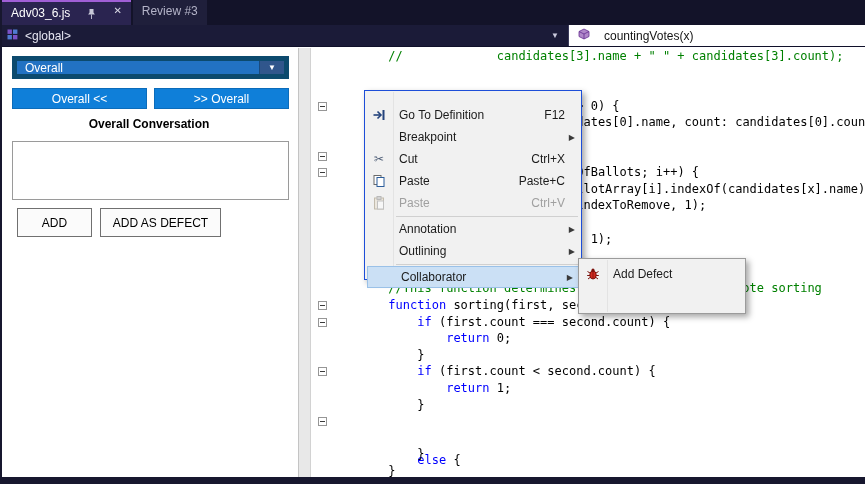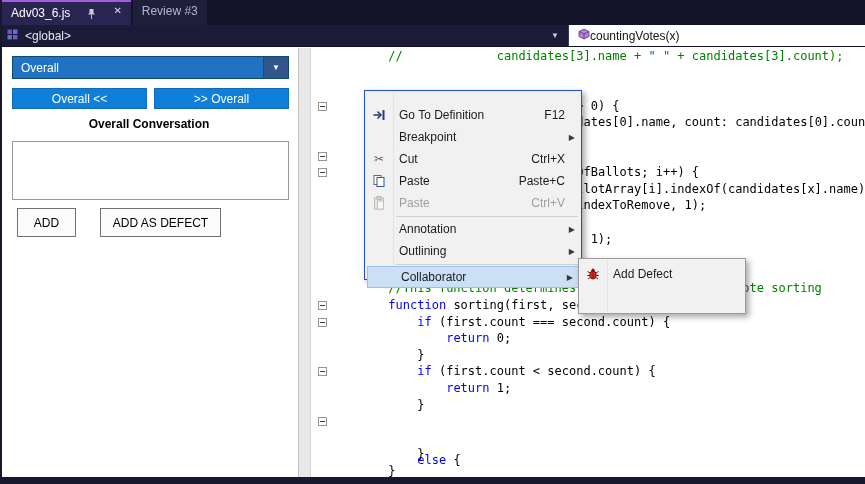--- a/index.html
+++ b/index.html
@@ -12,34 +12,34 @@
   .tab{display:flex;gap:17px;padding:4px 9px;font-size:12px;cursor:default;white-space:nowrap}
   .tab.active{background:#2a2450;border-top:2px solid #a05fd6;color:#fff;margin-left:2px}
   .tab.inactive{background:#1f1f3b;color:#b4b4c8;margin-left:2px}
   .tab .x{font-size:10px;color:#d8d8e4;line-height:1}
   .tab .pin{display:flex;align-items:center}
 
   
   .navbar{position:absolute;top:25px;left:0;width:100%;height:22px;display:flex;background:#1b1b38;border-bottom:1px solid #10102a}
   .nav-left{width:568px;position:relative;display:flex;align-items:center;gap:7px;padding-left:7px;color:#e6e6f2;font-size:12px}
   .nav-caret{position:absolute;right:9px;top:6px;font-size:8px;color:#c9c9dc}
-  .nav-right{flex:1;background:#fff;border-left:1px solid #3a3a5a;display:flex;align-items:center;gap:0;padding-left:9px;font-size:12px;color:#141414}
+  .nav-right{flex:1;background:#fff;border-left:1px solid #3a3a5a;display:flex;align-items:center;gap:14px;padding-left:9px;font-size:12px;color:#141414}
 
   
   .sidebar{position:absolute;top:48px;left:0;width:298px;bottom:7px;background:#fff}
   .splitter{position:absolute;top:48px;left:298px;width:13px;bottom:7px;background:#e8e8e8;border-left:1px solid #c4c4c4;border-right:1px solid #d2d2d2}
-  .ov-dd{position:absolute;left:12px;top:8px;width:277px;height:23px;background:#2272c3;border:1px solid #0c4a6e;display:flex;align-items:center;color:#fff;font-size:12px;padding-left:8px}
+  .ov-dd{position:absolute;left:12px;top:8px;width:277px;height:23px;background:#2272c3;border:5px solid #0c4a6e;display:flex;align-items:center;color:#fff;font-size:12px;padding-left:8px}
   .ov-dd .seg{position:absolute;right:0;top:0;bottom:0;width:25px;background:#30568c;border-left:1px solid #1a4a7e;display:flex;align-items:center;justify-content:center;color:#fff;font-size:8px}
   .ov-btn{position:absolute;top:40px;height:21px;background:#0f7fd9;color:#fff;font-size:12px;display:flex;align-items:center;justify-content:center;border:1px solid #0c6cba;cursor:default}
   .ov-btn.prev{left:12px;width:135px}
   .ov-btn.next{left:154px;width:135px}
   .sb-head{position:absolute;top:69px;left:0;width:298px;text-align:center;font-size:12px;font-weight:bold;color:#000}
   .sb-ta{position:absolute;left:12px;top:93px;width:277px;height:59px;border:1px solid #9a9a9a;resize:none;background:#fff;font:12px "Liberation Sans",sans-serif;outline:none}
   .sb-btn{position:absolute;top:160px;height:29px;background:#fbfbfb;border:1px solid #707070;font-size:12px;color:#000;font-family:"Liberation Sans",sans-serif;display:flex;align-items:center;justify-content:center}
-  .sb-btn.add{left:17px;width:59px}
+  .sb-btn.add{left:17px;width:75px}
   .sb-btn.addd{left:100px;width:121px}
 
   
   .editor{position:absolute;top:47px;left:311px;right:0;bottom:7px;background:#fff;overflow:hidden}
   .fold{position:absolute;left:7px;width:9px;height:9px;border:1px solid #969696;background:#fff}
   .fold::before{content:"";position:absolute;left:1px;top:3px;width:5px;height:1px;background:#3c3c3c}
   .code-line{position:absolute;left:34px;height:17px;line-height:17px;font-family:"DejaVu Sans Mono","Liberation Mono",monospace;font-size:12px;white-space:pre;color:#000}
   .tk-kw{color:#0000ff}
   .tk-com{color:#008000}
   .tk-pln{color:#000}

